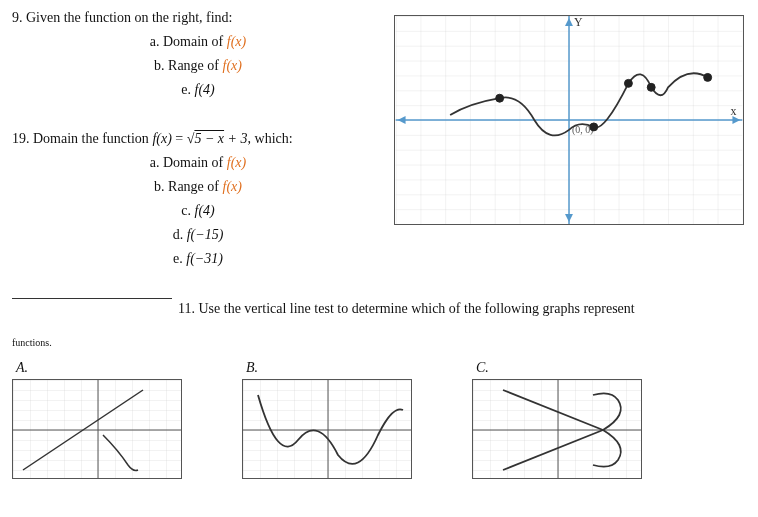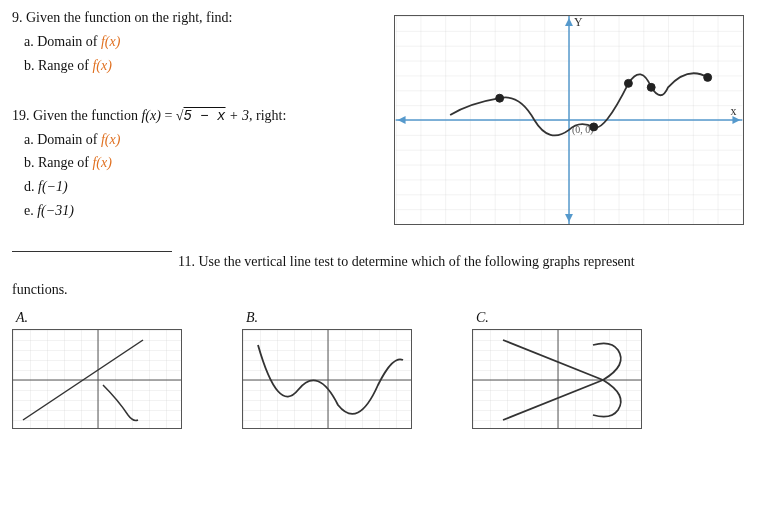--- a/index.html
+++ b/index.html
@@ -33,20 +33,21 @@
 
     .question-title {
       font-size: 14px;
       margin-bottom: 4px;
     }
 
     .sub-item {
       margin-left: 12px;
       line-height: 1.7;
       font-size: 14px;
+      text-align: center;
     }
 
     .orange-text {
       color: #e07020;
       font-style: italic;
     }
 
     .italic-text {
       font-style: italic;
     }
@@ -80,22 +81,22 @@
       margin-right: 6px;
       flex-shrink: 0;
     }
 
     .q11-text {
       font-size: 14px;
       line-height: 1.5;
     }
 
     .q11-functions {
-      font-size: 14px;
-      margin-top: 10px;
+      font-size: 10px;
+      margin-top: 18px;
     }
 
     .graphs-row {
       display: flex;
       flex-direction: row;
       gap: 30px;
       margin-top: 12px;
       align-items: flex-start;
     }
 
@@ -135,38 +136,46 @@
         <span>Given the function on the right, find:</span>
       </div>
       <div class="sub-item">
         <span>a.</span>
         <span>Domain of </span><span class="orange-text">f(x)</span>
       </div>
       <div class="sub-item">
         <span>b.</span>
         <span>Range of </span><span class="orange-text">f(x)</span>
       </div>
+      <div class="sub-item">
+        <span>e.</span>
+        <span class="italic-text">f(4)</span>
+      </div>
     </div>
 
     <div class="question-block" style="margin-top:30px;">
       <div class="question-title">
         <span>19.</span>
-        <span>Given the function </span><span class="italic-text">f(x)</span><span> = </span><span style="font-style:italic;">√<span style="text-decoration:overline;font-family:Liberation Mono, monospace;">5 − x</span> + 3</span><span>, right:</span>
+        <span>Domain the function </span><span class="italic-text">f(x)</span><span> = </span><span style="font-style:italic;">√<span style="text-decoration:overline;">5 − x</span> + 3</span><span>, which:</span>
       </div>
       <div class="sub-item">
         <span>a.</span>
         <span>Domain of </span><span class="orange-text">f(x)</span>
       </div>
       <div class="sub-item">
         <span>b.</span>
         <span>Range of </span><span class="orange-text">f(x)</span>
       </div>
       <div class="sub-item">
+        <span>c.</span>
+        <span class="italic-text">f(4)</span>
+      </div>
+      <div class="sub-item">
         <span>d.</span>
-        <span class="italic-text">f(−1)</span>
+        <span class="italic-text">f(−15)</span>
       </div>
       <div class="sub-item">
         <span>e.</span>
         <span class="italic-text">f(−31)</span>
       </div>
     </div>
 
   </div>
 
   <div class="right-panel">

